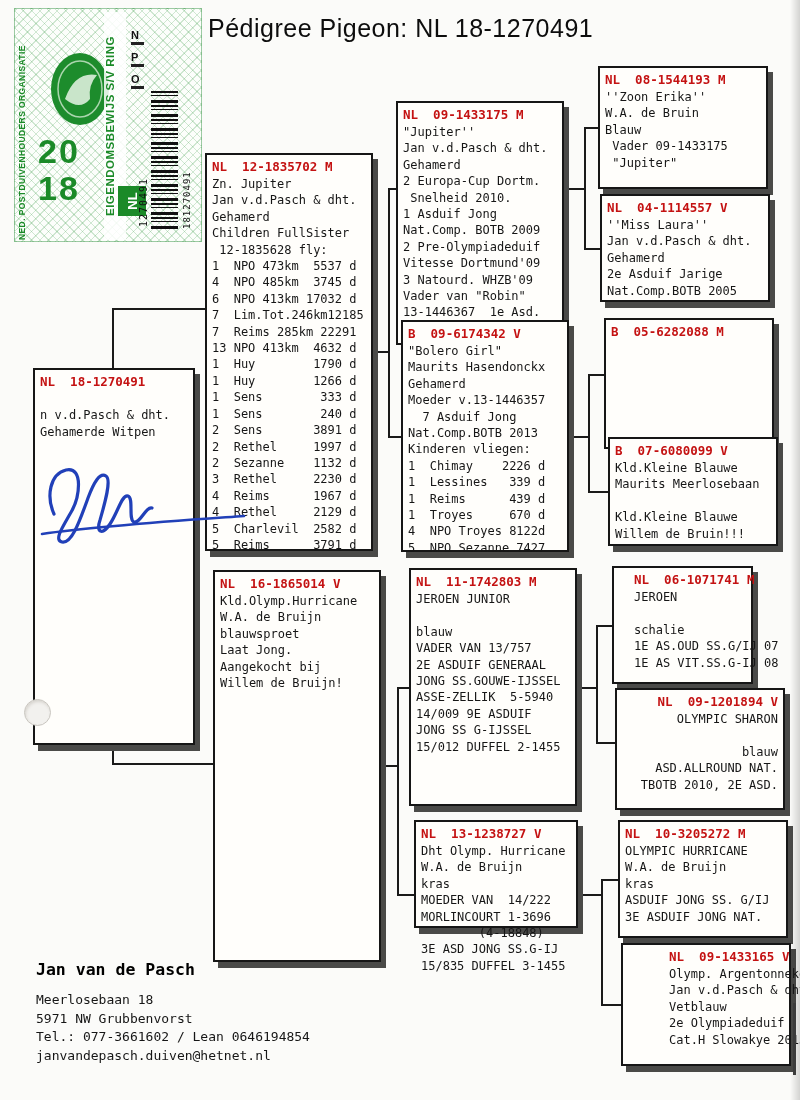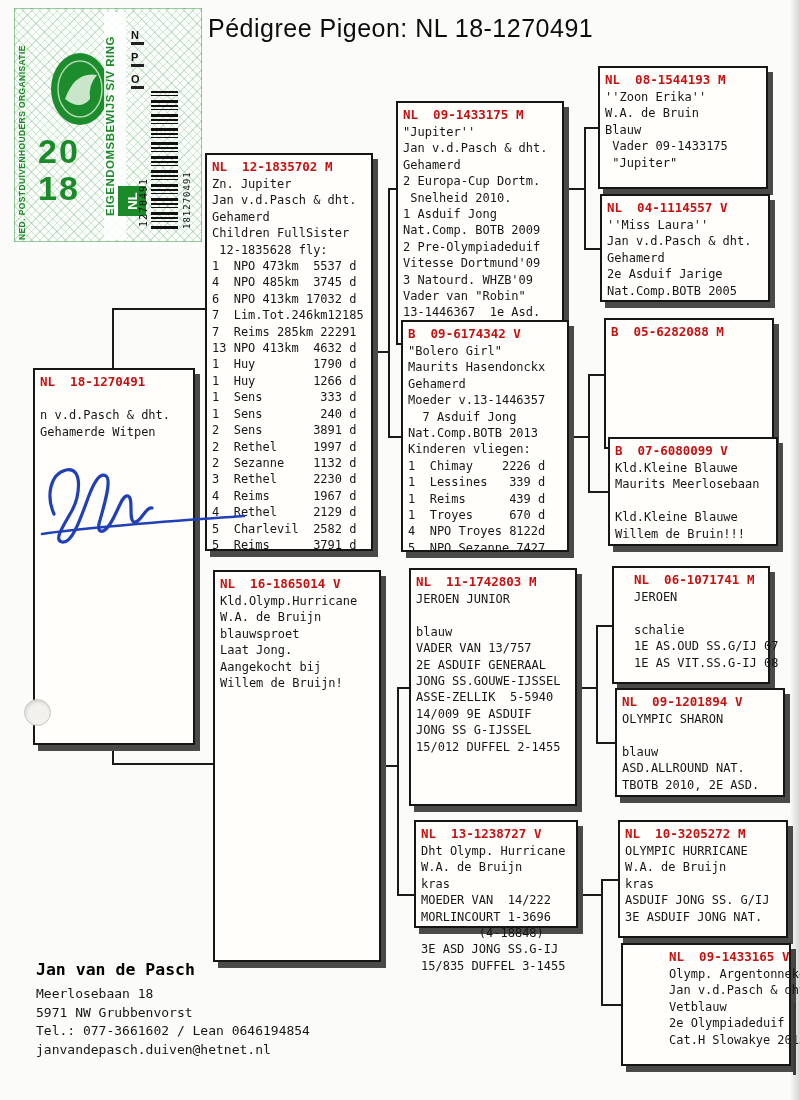--- a/index.html
+++ b/index.html
@@ -92,21 +92,21 @@
   .bc-num.outer { left:167px; top:82px; height:138px; font-size:9px; }
   
   .signature { position:absolute; left:36px; top:442px; z-index:4; }
   .punch {
     position:absolute; left:24px; top:699px; width:27px; height:27px;
     border-radius:50%; background:#f2f1ee; border:1.5px solid #c9c6c0;
     box-shadow:inset 1px 2px 3px #d8d5d0; z-index:5;
   }
   
   .owner { position:absolute; left:36px; top:960px; z-index:2; }
-  .owner-name { font-weight:bold; font-size:16.5px; margin-bottom:6px; color:#000; }
+  .owner-name { font-weight:bold; font-size:16.5px; margin-bottom:12px; color:#000; }
   .owner-line { font-size:13px; line-height:18.5px; }
   .credit {
     position:absolute; left:627px; top:1056px;
     font-family:"Liberation Serif", serif; font-style:italic; font-weight:bold;
     font-size:12.5px; color:#222;
   }
   
   .scan-right {
     position:absolute; right:0; top:0; width:10px; height:1100px;
     background:linear-gradient(to right, rgba(0,0,0,0), rgba(0,0,0,.16));
@@ -302,29 +302,29 @@
   <div class="pbox-id">B  05-6282088 M</div>
 </div>
 <div class="pbox" style="left:608px;top:437px;width:170px;height:109px;">
   <div class="pbox-id">B  07-6080099 V</div>
   <div class="pbox-body">Kld.Kleine Blauwe
 Maurits Meerlosebaan
 
 Kld.Kleine Blauwe
 Willem de Bruin!!!</div>
 </div>
-<div class="pbox" style="left:612px;top:566px;width:158px;height:118px;padding-left:20px;">
+<div class="pbox" style="left:612px;top:566px;width:141px;height:118px;padding-left:20px;">
   <div class="pbox-id">NL  06-1071741 M</div>
   <div class="pbox-body">JEROEN
 
 schalie
 1E AS.OUD SS.G/IJ 07
 1E AS VIT.SS.G-IJ 08</div>
 </div>
-<div class="pbox" style="left:615px;top:688px;width:170px;height:109px;">
+<div class="pbox" style="left:615px;top:688px;width:170px;height:122px;text-align:right;">
   <div class="pbox-id">NL  09-1201894 V</div>
   <div class="pbox-body">OLYMPIC SHARON
 
 blauw
 ASD.ALLROUND NAT.
 TBOTB 2010, 2E ASD.</div>
 </div>
 <div class="pbox" style="left:618px;top:820px;width:170px;height:118px;">
   <div class="pbox-id">NL  10-3205272 M</div>
   <div class="pbox-body">OLYMPIC HURRICANE

